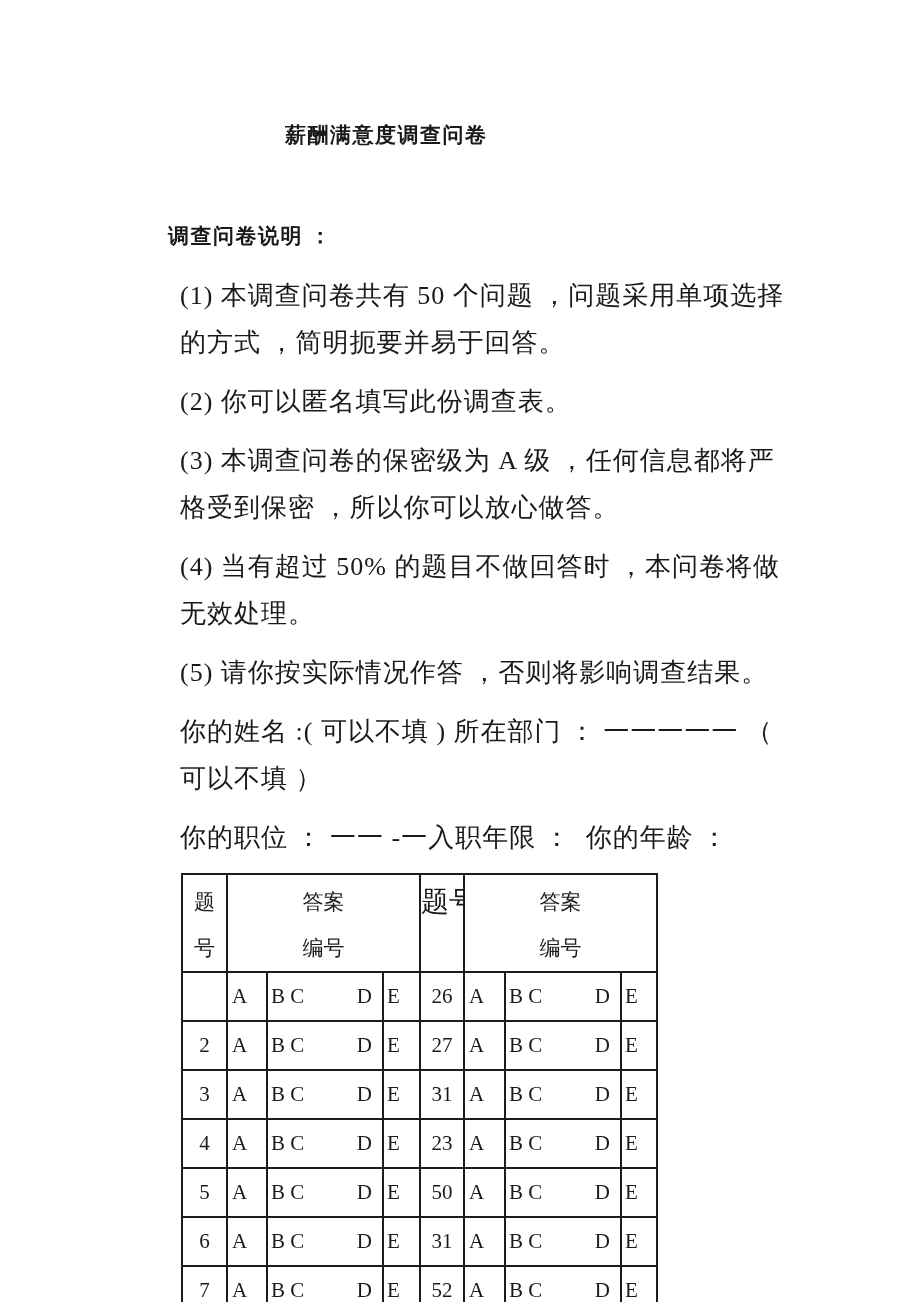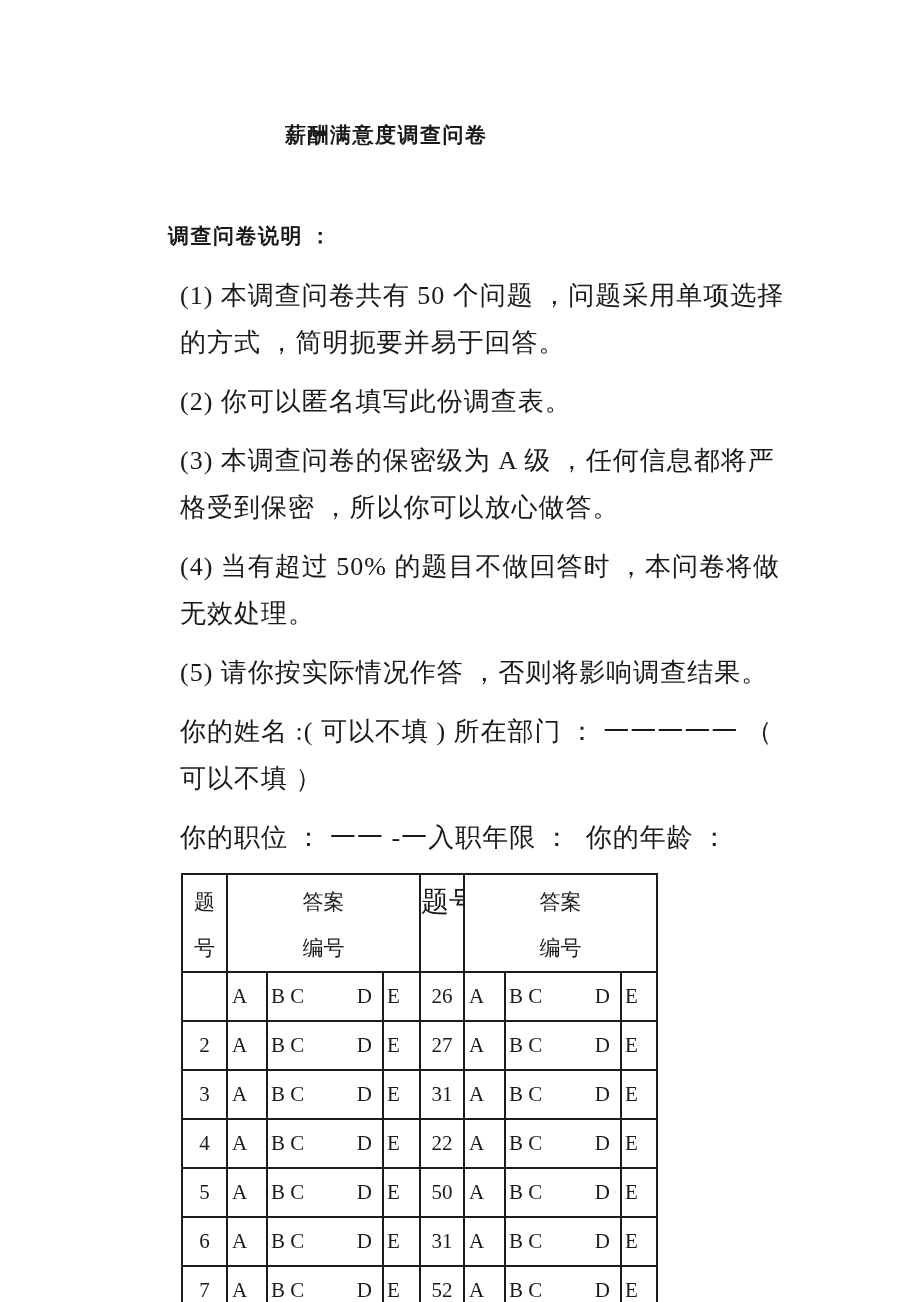--- a/index.html
+++ b/index.html
@@ -192,21 +192,21 @@
         <tr>
           <td class="c-num">4</td>
           <td class="c-a">A</td>
           <td>
               <div class="bcd-wrap">
                 <span>B C</span>
                 <span>D</span>
               </div>
             </td>
           <td class="c-e">E</td>
-          <td class="c-num">22</td>
+          <td class="c-num">23</td>
           <td class="c-a">A</td>
           <td>
               <div class="bcd-wrap">
                 <span>B C</span>
                 <span>D</span>
               </div>
             </td>
           <td class="c-e">E</td>
         </tr>
 

